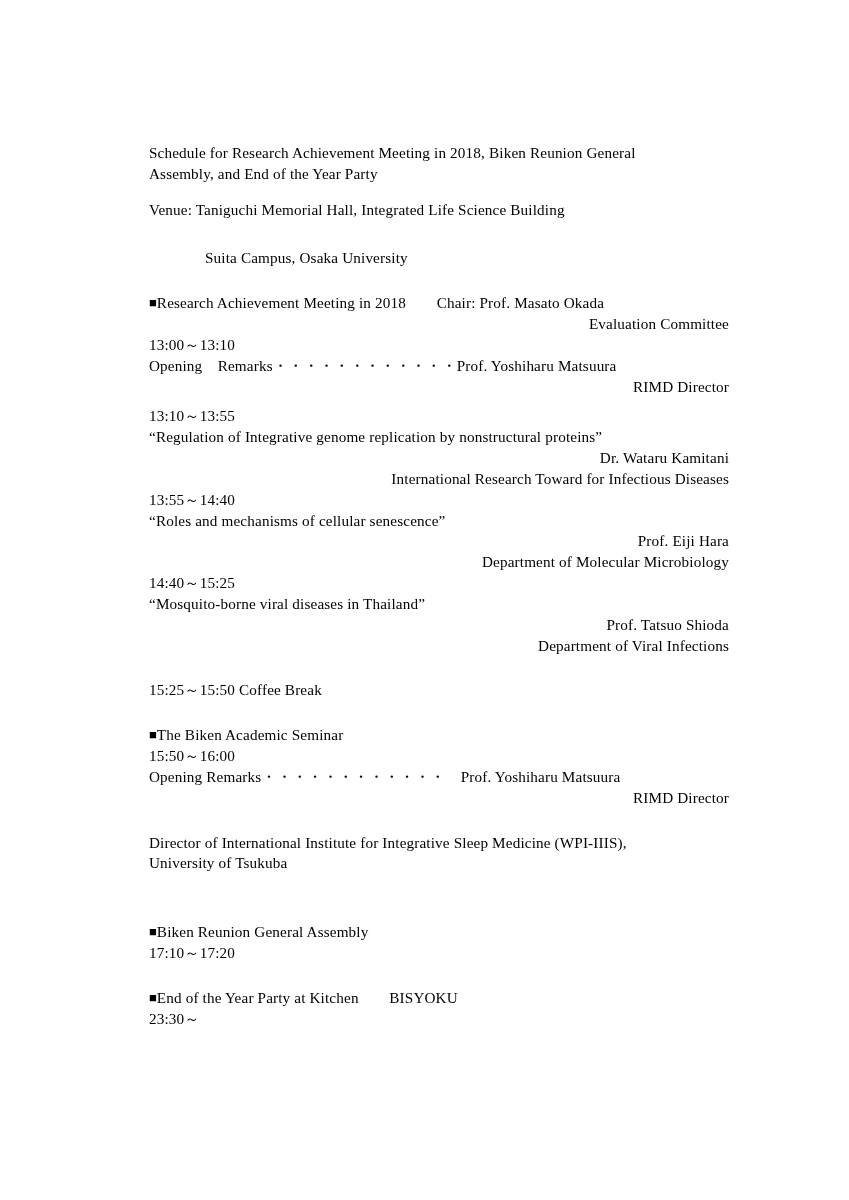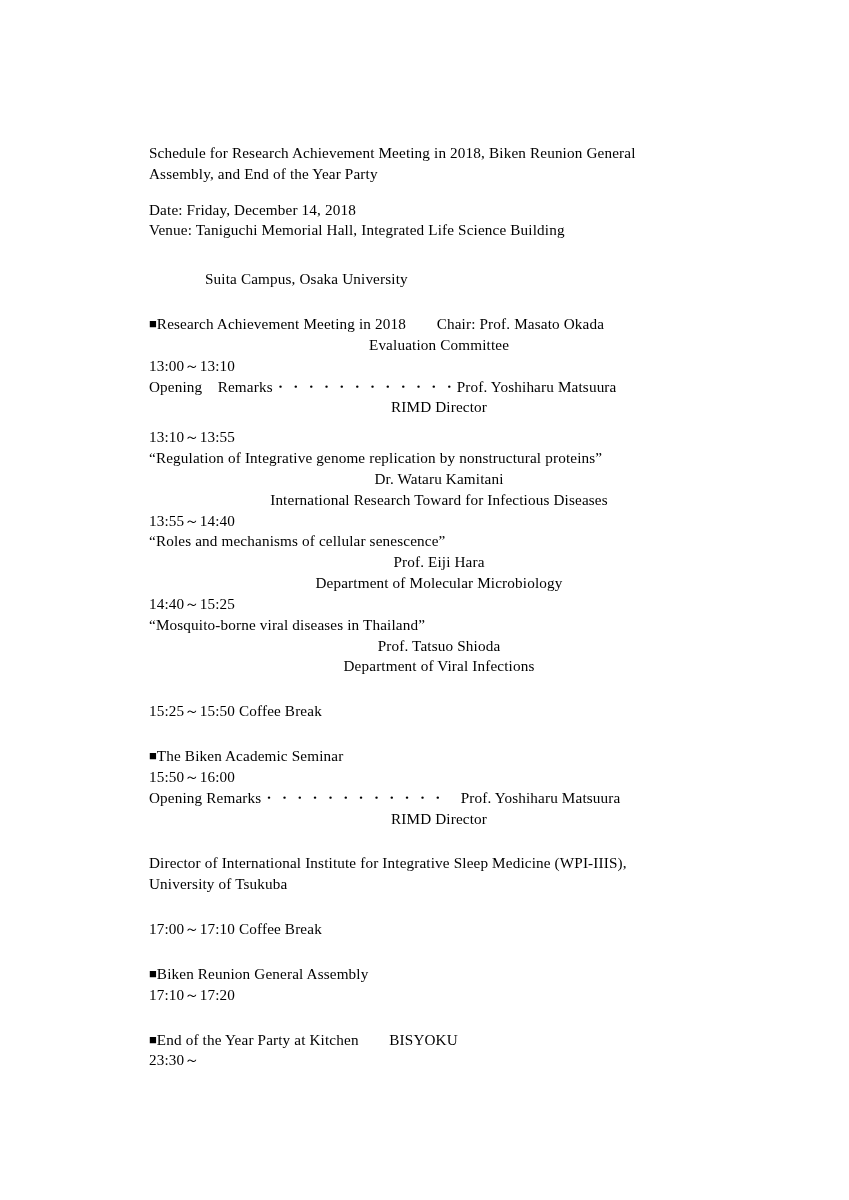--- a/index.html
+++ b/index.html
@@ -36,41 +36,40 @@
     margin: 0;
     padding: 0;
   }
   .blank {
     height: 15px;
   }
   .blank-sm {
     height: 9px;
   }
   .right {
-    text-align: center;
+    text-align: right;
   }
   .indent-a { padding-left: 56px; margin-top: 28px; }
   .blk {
     font-size: 13px;
     vertical-align: 1.5px;
     letter-spacing: 0;
   }
 </style>
 </head>
 <body>
 
 <div class="page">
   <div class="content">
 
     <p class="line">Schedule for Research Achievement Meeting in 2018, Biken Reunion General</p>
     <p class="line">Assembly, and End of the Year Party</p>
 
     <div class="blank"></div>
 
-    <p class="line">Date: Friday, December 14, 2018</p>
     <p class="line">Venue: Taniguchi Memorial Hall, Integrated Life Science Building</p>
     <p class="line indent-a">Suita Campus, Osaka University</p>
 
     <div class="blank"></div>
     <div class="blank-sm"></div>
 
     <p class="line"><span class="blk">■</span><span>Research Achievement Meeting in 2018　　Chair: Prof. Masato Okada</span></p>
     <p class="line right">Evaluation Committee</p>
 
     <p class="line">13:00～13:10</p>
@@ -109,21 +108,20 @@
 
     <div class="blank"></div>
     <div class="blank-sm"></div>
 
     <p class="line">Director of International Institute for Integrative Sleep Medicine (WPI-IIIS),</p>
     <p class="line">University of Tsukuba</p>
 
     <div class="blank"></div>
     <div class="blank-sm"></div>
 
-    <p class="line">17:00～17:10 Coffee Break</p>
 
     <div class="blank"></div>
     <div class="blank-sm"></div>
 
     <p class="line"><span class="blk">■</span><span>Biken Reunion General Assembly</span></p>
     <p class="line">17:10～17:20</p>
 
     <div class="blank"></div>
     <div class="blank-sm"></div>
 

